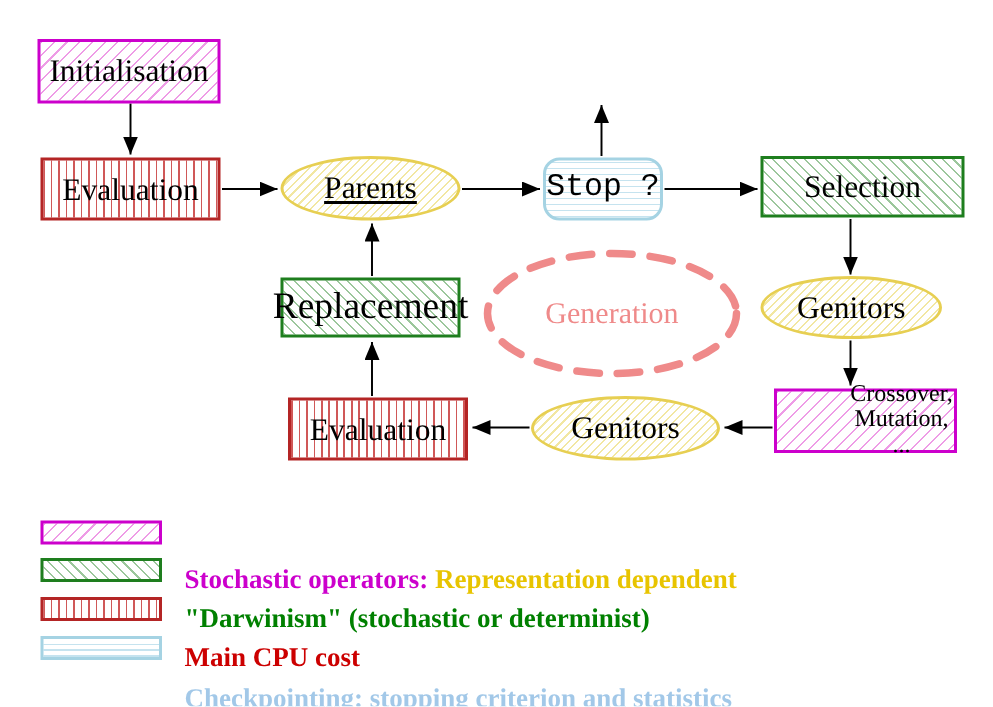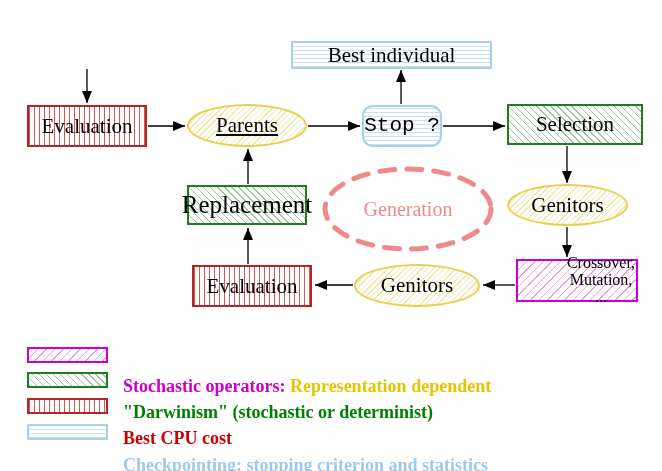--- a/index.html
+++ b/index.html
@@ -78,24 +78,24 @@
       <line x1="567" y1="146" x2="567" y2="183" marker-end="url(#ah)"></line>
       <line x1="567" y1="227" x2="567" y2="257" marker-end="url(#ah)"></line>
       <line x1="515" y1="285" x2="483" y2="285" marker-end="url(#ah)"></line>
       <line x1="353" y1="285" x2="315" y2="285" marker-end="url(#ah)"></line>
       <line x1="248" y1="264" x2="248" y2="228" marker-end="url(#ah)"></line>
       <line x1="248" y1="184" x2="248" y2="149" marker-end="url(#ah)"></line>
     </g>
     <ellipse cx="408" cy="209" rx="83" ry="40" fill="none" stroke="#ef8a8a" stroke-width="5" stroke-dasharray="15 12" stroke-linecap="round"></ellipse>
   </svg>
 
+  <div class="node hatch-magenta" style="left:25px;top:26px;width:122px;height:43px;">Initialisation</div>
 
   <div class="node stripe-red" style="left:27px;top:105px;width:120px;height:42px;">Evaluation</div>
 
-  <div class="node stripe-cyan" style="left:291px;top:41px;width:201px;height:28px;">Best individual</div>
 
   <div class="node hatch-yellow" style="left:187px;top:104px;width:120px;height:43px;text-decoration:underline;">Parents</div>
 
   <div class="node stripe-cyan rounded" style="left:362px;top:105px;width:80px;height:42px;">Stop ?</div>
 
   <div class="node hatch-green" style="left:507px;top:104px;width:136px;height:41px;">Selection</div>
 
   <div class="node hatch-yellow" style="left:507px;top:184px;width:121px;height:42px;">Genitors</div>
 
   <div class="node hatch-magenta crossover-text" style="left:516px;top:259px;width:122px;height:43px;flex-direction:column;padding-left:48px;">
@@ -114,16 +114,16 @@
   <div class="legend-swatch hatch-magenta" style="left:27px;top:347px;"></div>
   <div class="legend-swatch hatch-green" style="left:27px;top:372px;"></div>
   <div class="legend-swatch stripe-red" style="left:27px;top:398px;"></div>
   <div class="legend-swatch stripe-cyan" style="left:27px;top:424px;"></div>
 
   <div class="legend-text" style="top:344px;">
     <span class="lt-magenta">Stochastic operators:</span>
     <span class="lt-yellow">Representation dependent</span>
   </div>
   <div class="legend-text lt-green" style="top:370px;">"Darwinism" (stochastic or determinist)</div>
-  <div class="legend-text lt-red" style="top:396px;">Best CPU cost</div>
+  <div class="legend-text lt-red" style="top:396px;">Main CPU cost</div>
   <div class="legend-text lt-cyan" style="top:423px;">Checkpointing: stopping criterion and statistics</div>
 
 </div>
 
 </body></html>

